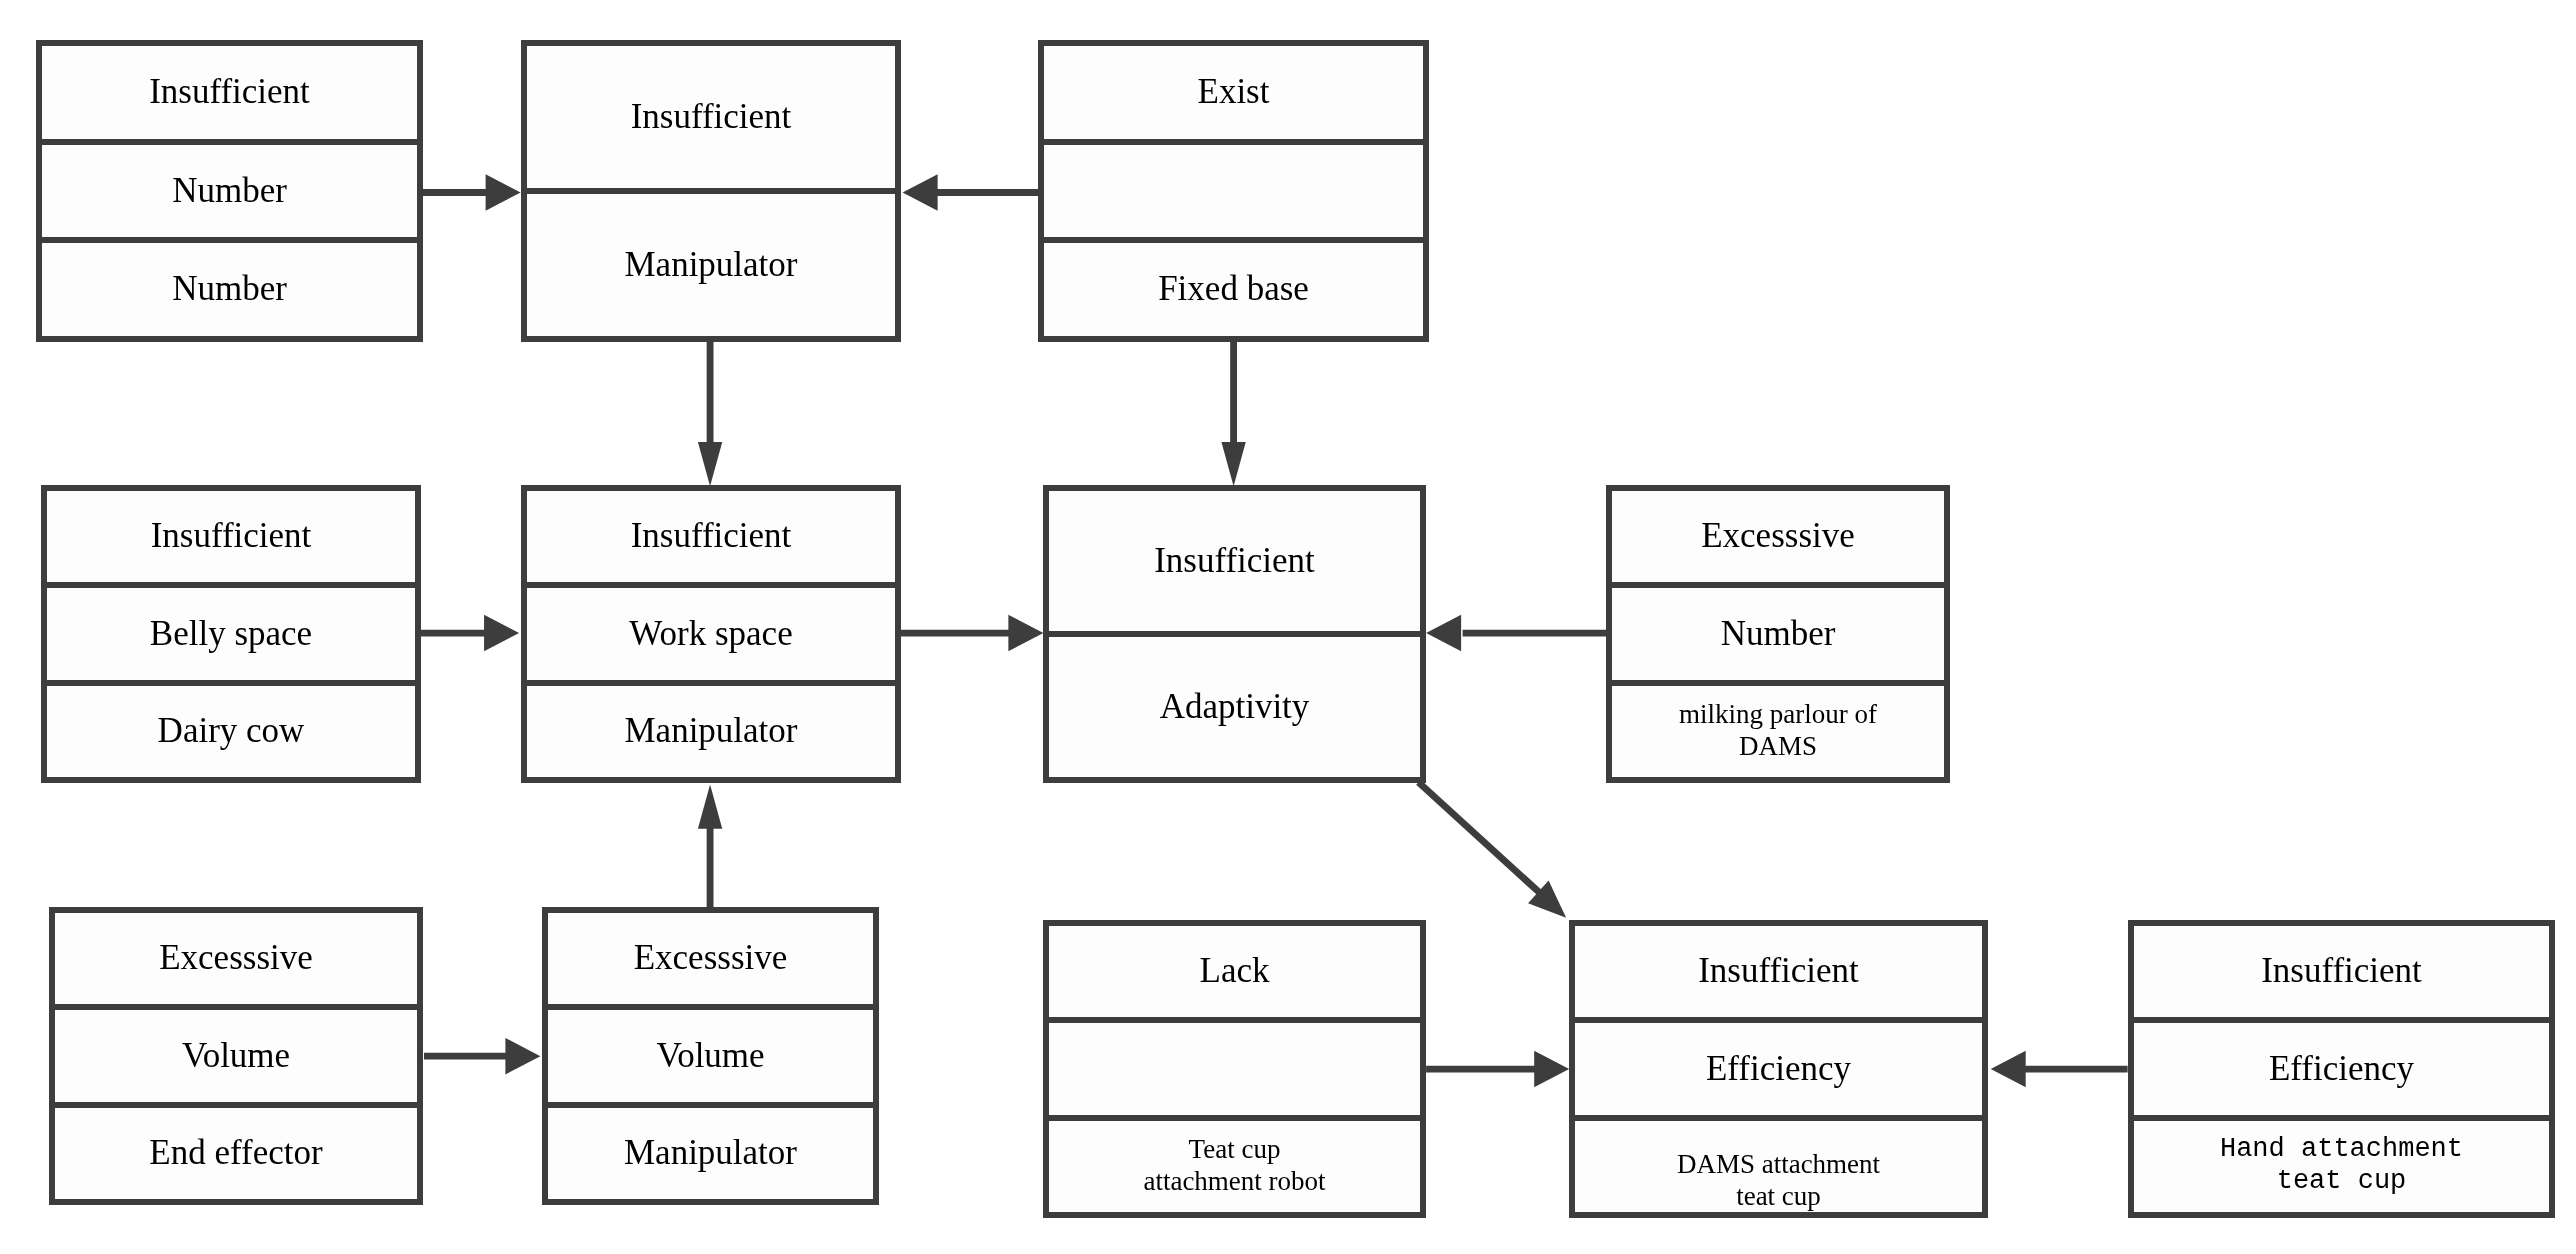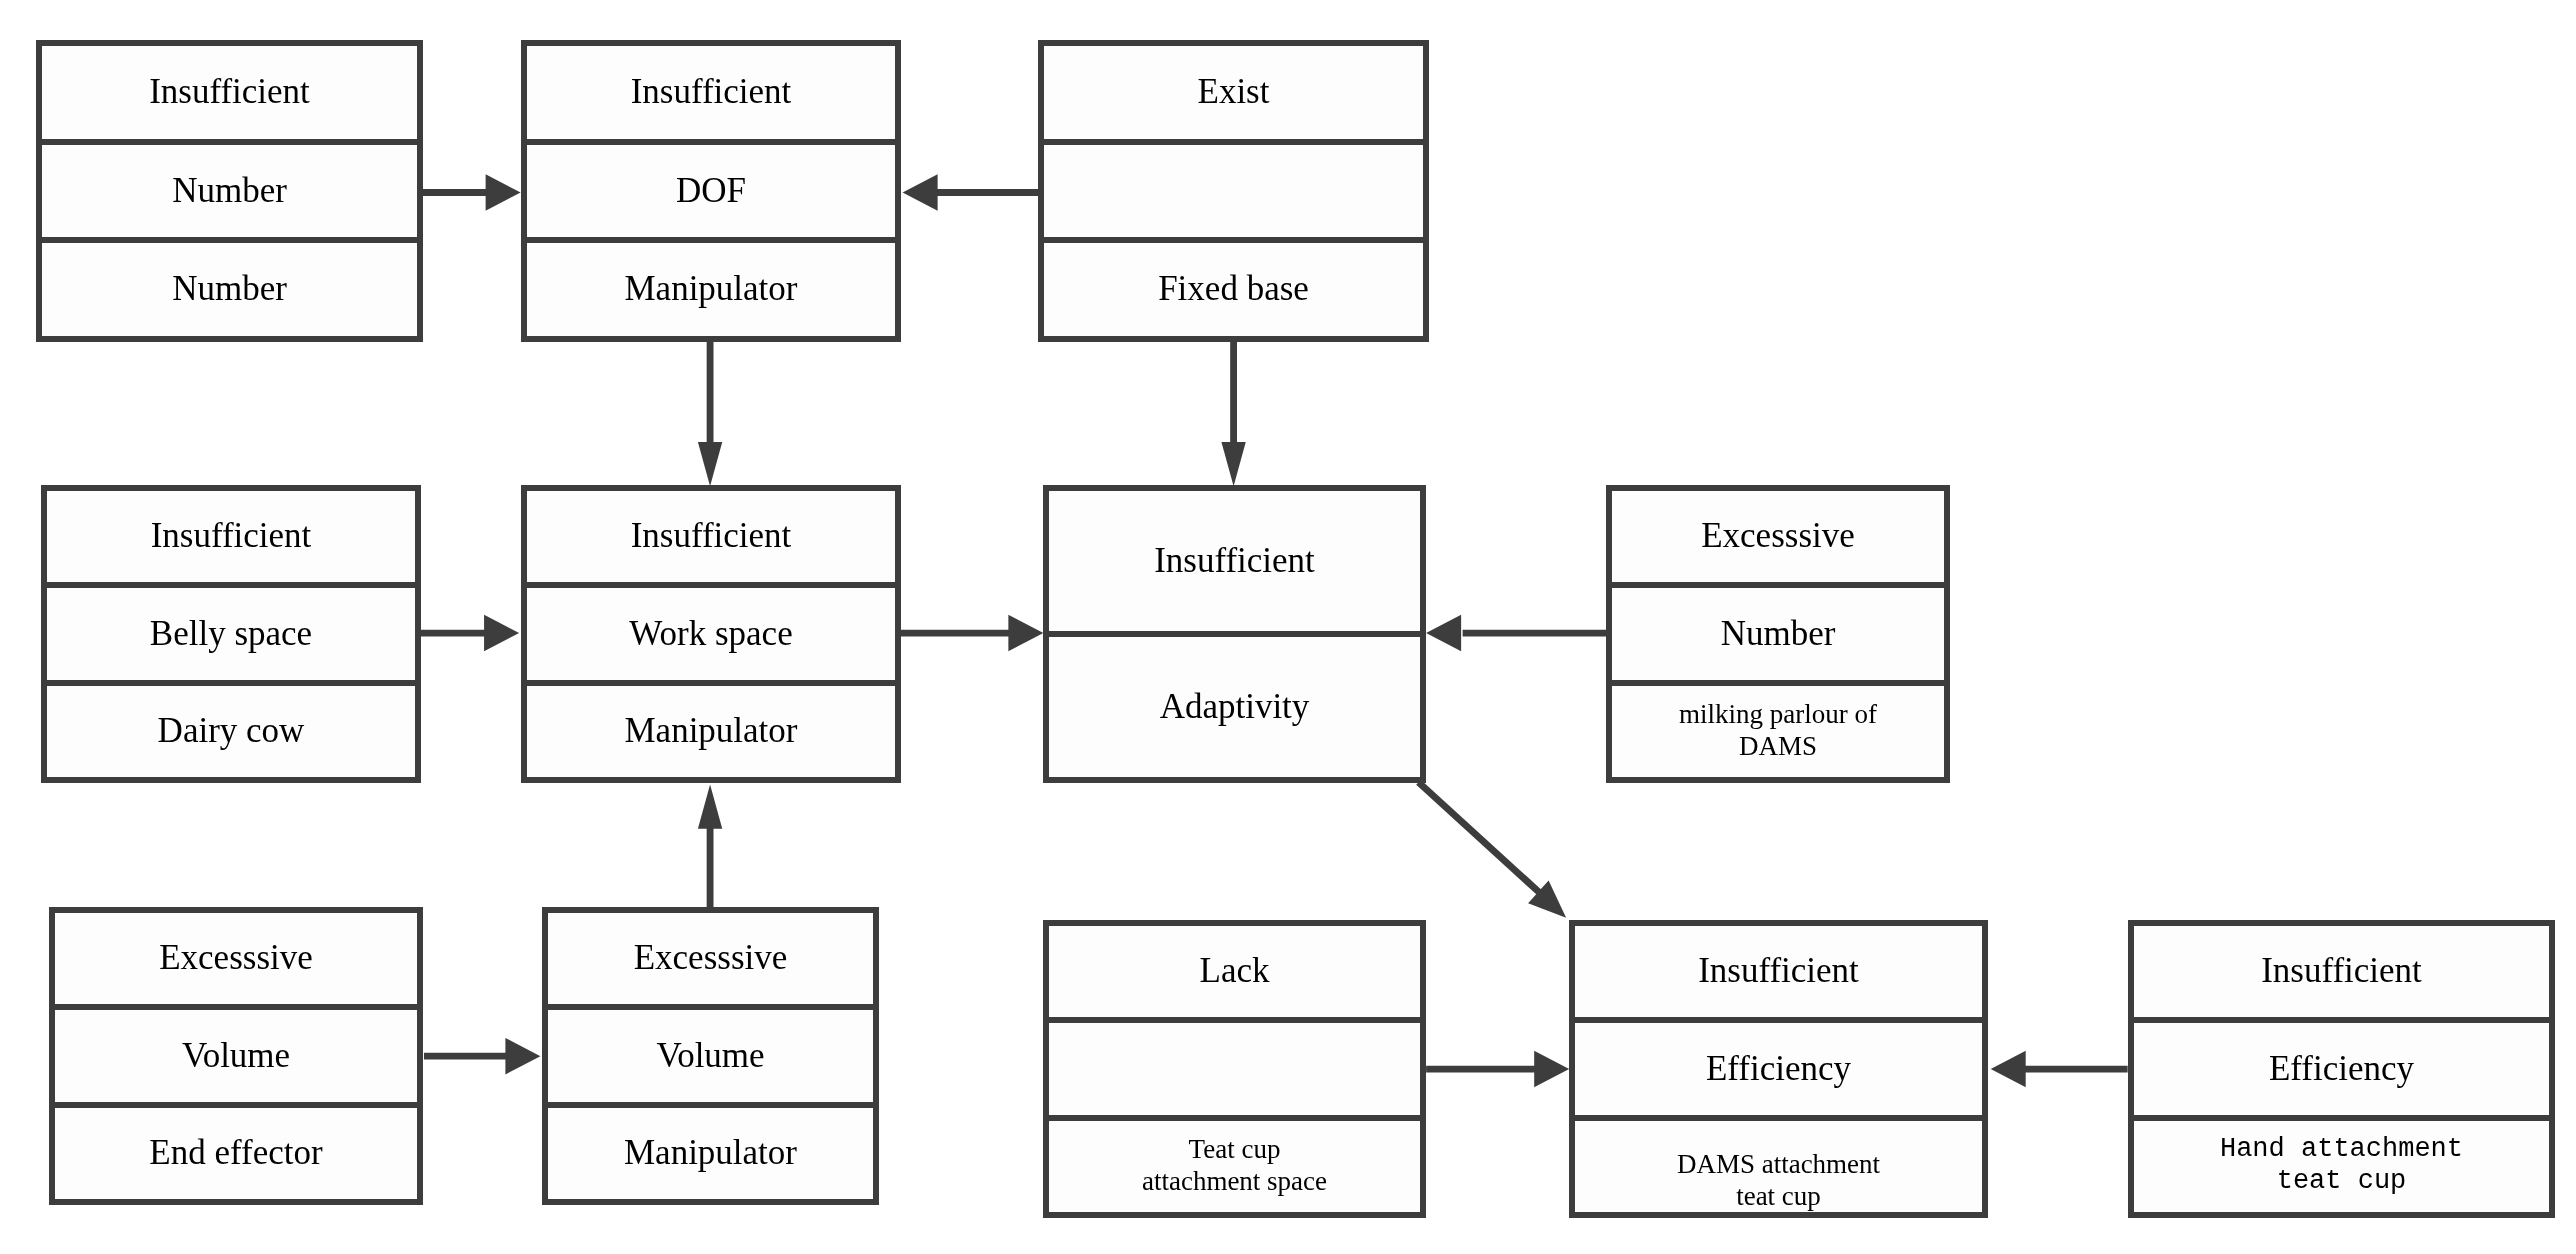--- a/index.html
+++ b/index.html
@@ -119,23 +119,20 @@
     <div class="cell">
         <span>Number</span>
       </div>
   </div>
 
   <div class="node" style="left:521px;top:40px;width:380px;height:302px">
     <div class="cell">
         <span>Insufficient</span>
       </div>
     <div class="cell">
-        <span>DOF</span>
-      </div>
-    <div class="cell">
         <span>Manipulator</span>
       </div>
   </div>
 
   <div class="node" style="left:1038px;top:40px;width:391px;height:302px">
     <div class="cell">
         <span>Exist</span>
       </div>
     <div class="cell">
         <span></span>
@@ -215,21 +212,21 @@
   </div>
 
   <div class="node" style="left:1043px;top:920px;width:383px;height:298px">
     <div class="cell">
         <span>Lack</span>
       </div>
     <div class="cell">
         <span></span>
       </div>
     <div class="cell small mw280">
-        <span>Teat cup attachment space</span>
+        <span>Teat cup attachment robot</span>
       </div>
   </div>
 
   <div class="node" style="left:1569px;top:920px;width:419px;height:298px">
     <div class="cell">
         <span>Insufficient</span>
       </div>
     <div class="cell">
         <span>Efficiency</span>
       </div>

